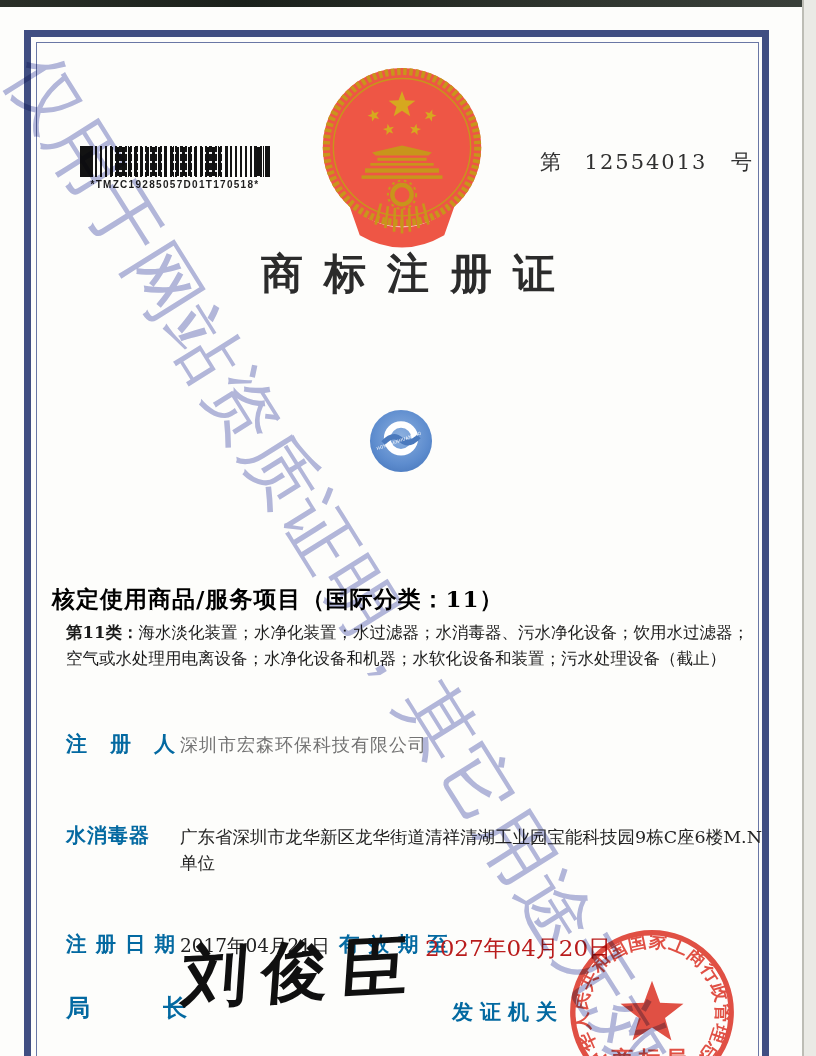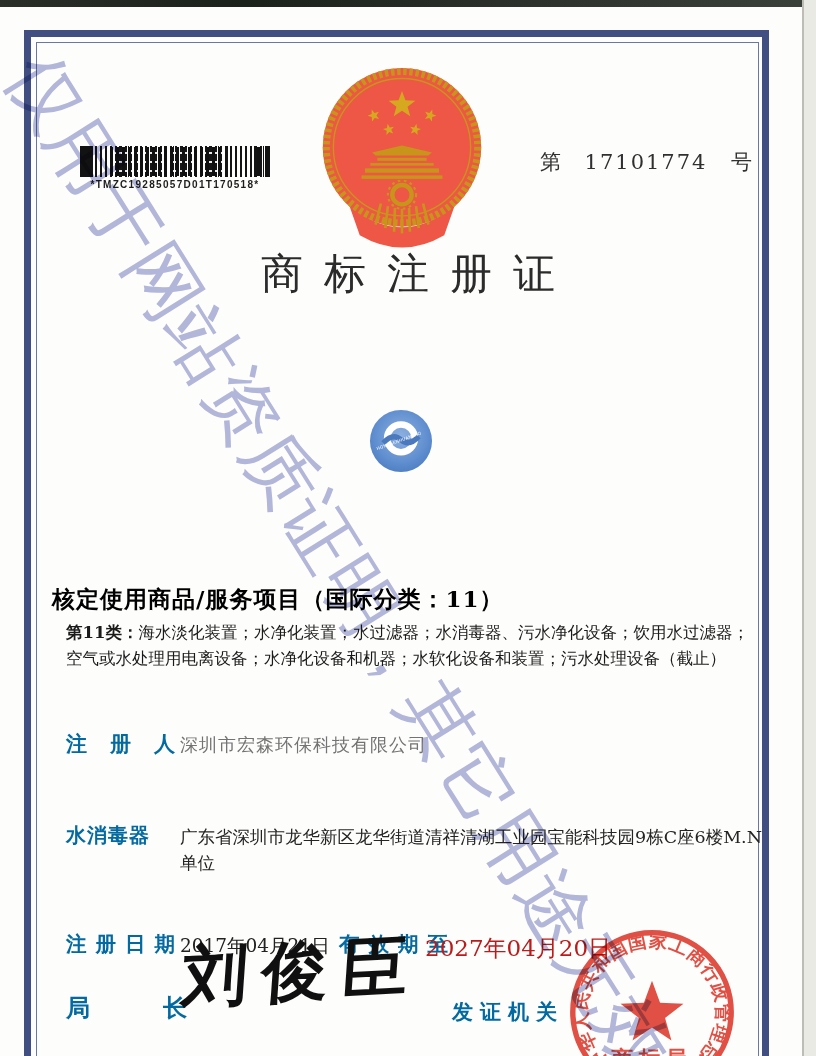--- a/index.html
+++ b/index.html
@@ -28,21 +28,21 @@
     repeating-linear-gradient(0deg,transparent 0 4px,rgba(255,255,255,.9) 4px 6px,transparent 6px 9px);}
   .bc-text{font-family:Liberation Sans, sans-serif;font-weight:700;font-size:10px;
     letter-spacing:1.3px;text-align:center;color:#1d1d1d;margin-top:2px;}
   
   .cert-no{left:540px;top:148px;width:212px;display:flex;justify-content:space-between;align-items:baseline;
     font-size:21px;color:#303030;}
   .cert-no .digits{letter-spacing:2px;}
   
   .emblem{left:314px;top:62px;width:176px;height:188px;}
   
-  .title{left:0;top:246px;width:816px;text-align:center;font-size:42px;font-weight:400;
+  .title{left:0;top:246px;width:816px;text-align:center;font-size:42px;font-weight:700;
     letter-spacing:21px;text-indent:21px;color:#2b2b2b;}
   
   .tm-logo{left:368px;top:408px;width:66px;height:66px;}
   
   .goods-heading{left:52px;top:584px;font-size:23px;font-weight:700;letter-spacing:1px;color:#000000;}
   .class-text{left:66px;top:620px;width:696px;font-size:16.5px;line-height:1.58;color:#1a1a1a;}
   .class-text .b{font-weight:700;text-align:center;}
   .lbl{font-weight:700;color:#0369a1;}
   .registrant-label{left:66px;top:730px;font-size:21px;letter-spacing:23px;}
   .registrant-name{left:180px;top:733px;font-size:18px;letter-spacing:1px;color:#737373;}
@@ -109,21 +109,21 @@
     <line x1="92" y1="165" x2="91" y2="192"></line>
     <line x1="100" y1="166" x2="100" y2="194"></line>
     <line x1="108" y1="165" x2="109" y2="192"></line>
     <line x1="116" y1="163" x2="119" y2="188"></line>
     <line x1="124" y1="160" x2="130" y2="184"></line>
   </g>
 </svg>
 
 <div class="abs cert-no">
   <span>第</span>
-  <span class="digits">17101774</span>
+  <span class="digits">12554013</span>
   <span>号</span>
 </div>
 
 <div class="abs title">商标注册证</div>
 
 <svg class="abs tm-logo" viewBox="0 0 100 100">
   <defs>
     <radialGradient id="lg" cx="50%" cy="42%" r="65%">
       <stop offset="0%" stop-color="#8cb0df"></stop>
       <stop offset="70%" stop-color="#5d8cce"></stop>

